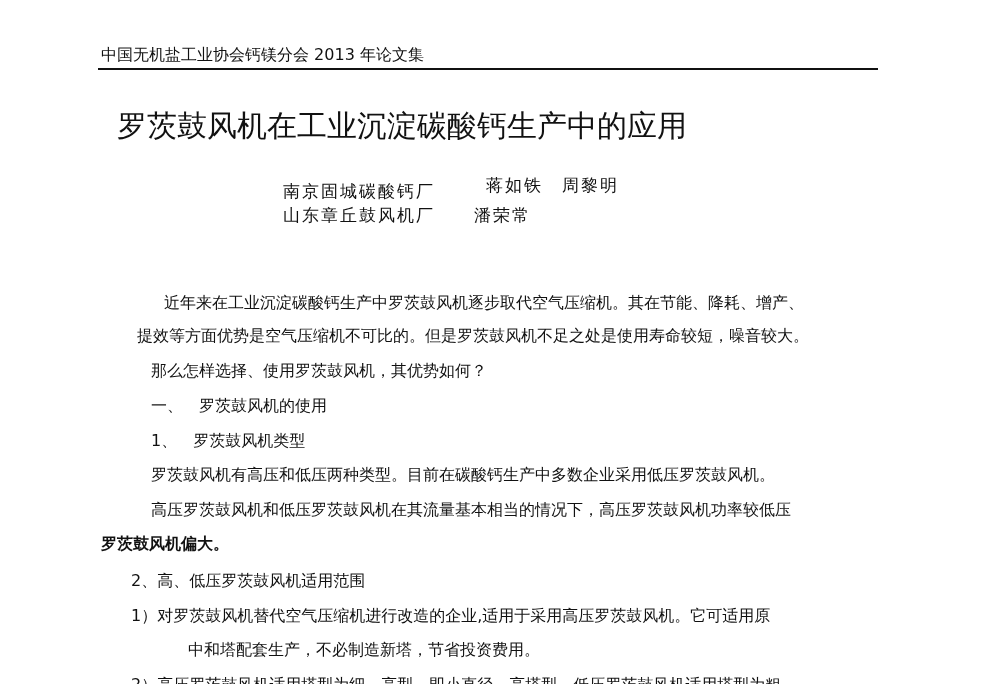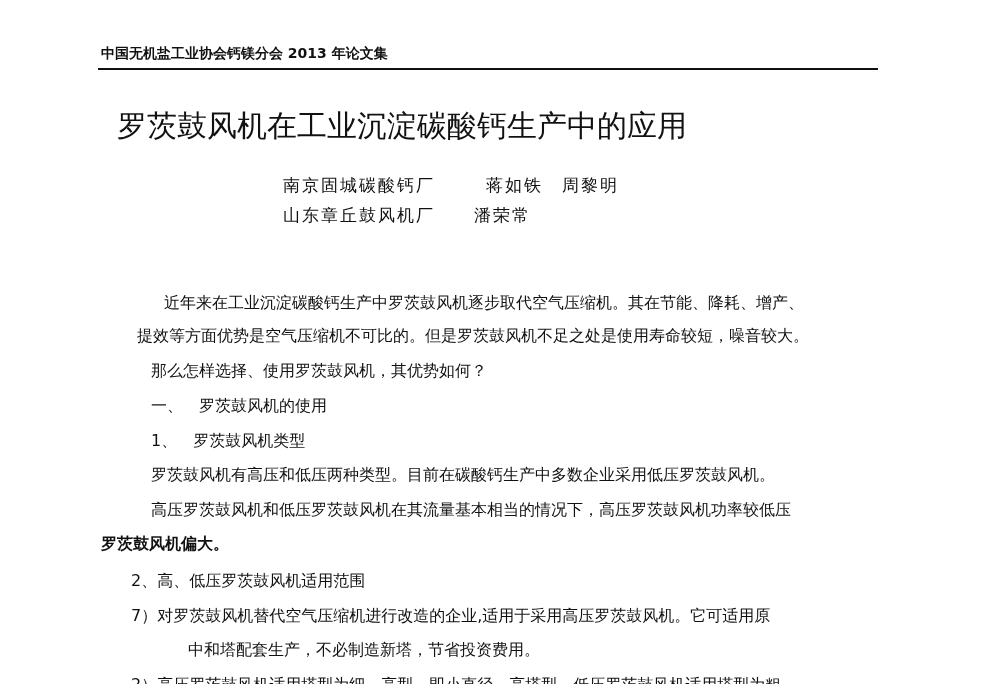--- a/index.html
+++ b/index.html
@@ -1,45 +1,45 @@
 <!DOCTYPE html>
 <html><head>
 <meta charset="utf-8">
 <style>
   html, body { margin: 0; padding: 0; background: #ffffff; }
   body { width: 1000px; height: 684px; overflow: hidden; position: relative;
          font-family: "DejaVu Serif", "Liberation Serif", serif; color: #111; }
-  .header-text { position: absolute; left: 101px; top: 45px; font-size: 14px; font-weight: bold;
+  .header-text { position: absolute; left: 101px; top: 45px; font-size: 16px; font-weight: normal;
                  font-family: "DejaVu Sans", "Liberation Sans", sans-serif; letter-spacing: 0px; white-space: nowrap; }
   .header-rule { position: absolute; left: 98px; top: 68px; width: 780px; height: 2px; background: #111; }
   .title { position: absolute; left: 0; width: 804px; top: 106px; text-align: center; font-size: 30px;
            font-family: "DejaVu Sans", "Liberation Sans", sans-serif; white-space: nowrap; letter-spacing: 0px; }
   .affil { position: absolute; font-size: 17px; white-space: nowrap; font-family: "DejaVu Serif", serif; letter-spacing: 2px; }
   .para { position: absolute; font-size: 16px; white-space: nowrap; font-family: "DejaVu Sans", "Liberation Sans", sans-serif; }
   .bold { font-weight: normal; }
 </style>
 </head>
 <body>
 
 <div>
   <div class="header-text">中国无机盐工业协会钙镁分会 2013 年论文集</div>
   <div class="header-rule"></div>
 
   <div class="title">罗茨鼓风机在工业沉淀碳酸钙生产中的应用</div>
 
-  <div class="affil" style="left:283px; top:174px;">南京固城碳酸钙厂</div>
+  <div class="affil" style="left:283px; top:180px;">南京固城碳酸钙厂</div>
   <div class="affil" style="left:486px; top:174px;">蒋如铁　周黎明</div>
   <div class="affil" style="left:283px; top:204px;">山东章丘鼓风机厂</div>
   <div class="affil" style="left:474px; top:204px;">潘荣常</div>
 
   <div class="para" style="left:164px; top:293px;">近年来在工业沉淀碳酸钙生产中罗茨鼓风机逐步取代空气压缩机。其在节能、降耗、增产、</div>
   <div class="para" style="left:101px; top:326px;margin-left:36px;">提效等方面优势是空气压缩机不可比的。但是罗茨鼓风机不足之处是使用寿命较短，噪音较大。</div>
   <div class="para" style="left:151px; top:361px;">那么怎样选择、使用罗茨鼓风机，其优势如何？</div>
   <div class="para bold" style="left:151px; top:396px;">一、　罗茨鼓风机的使用</div>
   <div class="para bold" style="left:151px; top:431px;">1、　罗茨鼓风机类型</div>
   <div class="para" style="left:151px; top:465px;">罗茨鼓风机有高压和低压两种类型。目前在碳酸钙生产中多数企业采用低压罗茨鼓风机。</div>
   <div class="para" style="left:151px; top:500px;">高压罗茨鼓风机和低压罗茨鼓风机在其流量基本相当的情况下，高压罗茨鼓风机功率较低压</div>
   <div class="para" style="left:101px; top:534px;font-weight:bold;">罗茨鼓风机偏大。</div>
   <div class="para bold" style="left:131px; top:571px;">2、高、低压罗茨鼓风机适用范围</div>
-  <div class="para" style="left:131px; top:606px;">7）对罗茨鼓风机替代空气压缩机进行改造的企业,适用于采用高压罗茨鼓风机。它可适用原</div>
+  <div class="para" style="left:131px; top:606px;">1）对罗茨鼓风机替代空气压缩机进行改造的企业,适用于采用高压罗茨鼓风机。它可适用原</div>
   <div class="para" style="left:188px; top:640px;">中和塔配套生产，不必制造新塔，节省投资费用。</div>
   <div class="para" style="left:131px; top:675px;">2）高压罗茨鼓风机适用塔型为细、高型，即小直径、高塔型，低压罗茨鼓风机适用塔型为粗</div>
 </div>
 
 </body></html>

